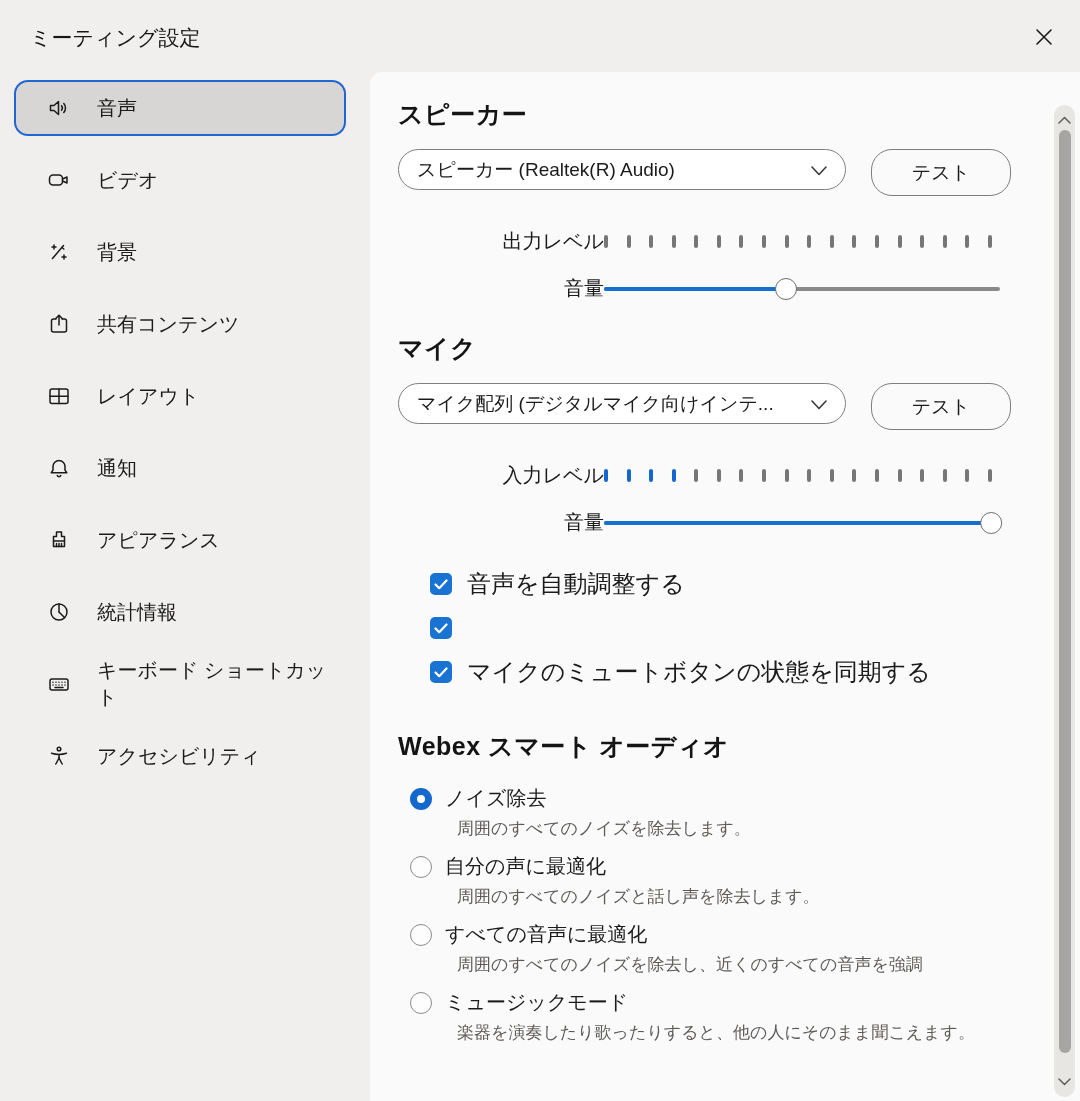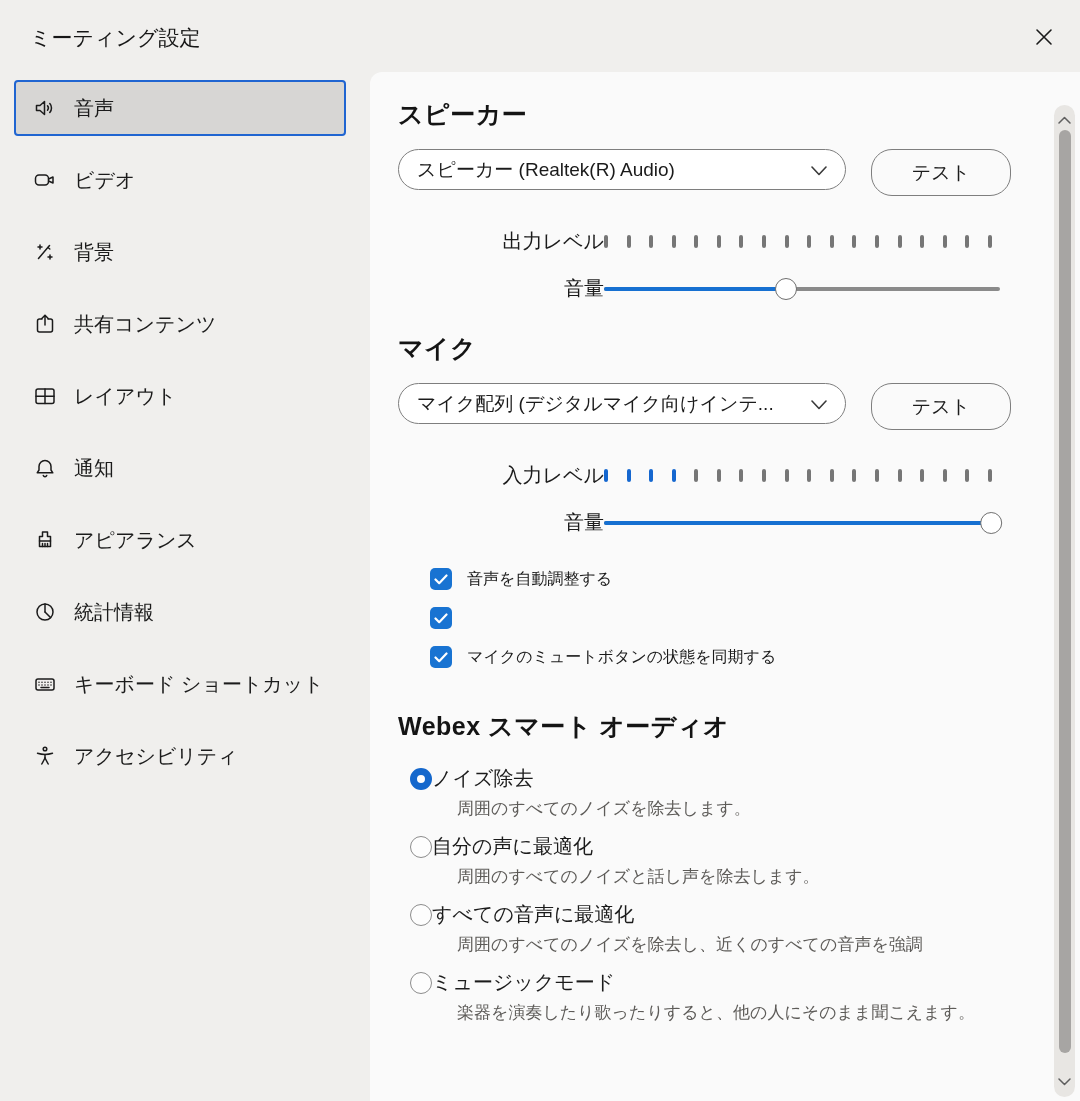--- a/index.html
+++ b/index.html
@@ -15,23 +15,23 @@
   .titlebar{position:absolute;top:0;left:0;right:0;height:72px;}
   .title{position:absolute;left:30px;top:24px;font-size:21px;color:#161616;}
   .close-btn{
     position:absolute;right:20px;top:22px;width:32px;height:32px;
     display:flex;align-items:center;justify-content:center;
     background:transparent;border:none;cursor:pointer;
   }
   
   .sidebar{position:absolute;left:14px;top:80px;width:332px;}
   .side-item{
-    height:56px;margin-bottom:16px;border-radius:4px;
-    display:flex;align-items:center;gap:17px;
-    padding:0 12px 0 17px;font-size:20px;
+    height:56px;margin-bottom:16px;border-radius:14px;
+    display:flex;align-items:center;gap:26px;
+    padding:0 12px 0 31px;font-size:20px;
     box-sizing:border-box;border:2px solid transparent;cursor:pointer;
   }
   .side-item.selected{background:#d7d6d4;border-color:#2065d1;}
   .side-item .icn{width:24px;height:24px;flex:0 0 24px;display:flex;align-items:center;justify-content:center;}
   .side-item .icn svg{width:24px;height:24px;stroke:#1b1b1b;fill:none;stroke-width:1.5;stroke-linecap:round;stroke-linejoin:round;}
   
   .main-card{
     position:absolute;left:370px;top:72px;right:0;bottom:0;
     background:#fafafa;border-top-left-radius:12px;
   }
@@ -61,29 +61,29 @@
   .slider{width:396px;height:24px;position:relative;cursor:pointer;}
   .slider .track{position:absolute;left:0;right:0;top:10px;height:4px;border-radius:2px;background:#8a8a8a;}
   .slider .fill{position:absolute;left:0;top:10px;height:4px;border-radius:2px;background:#1670d1;}
   .slider .thumb{
     position:absolute;top:1px;width:22px;height:22px;border-radius:50%;
     background:#fff;border:1px solid #6f6f6f;box-sizing:border-box;
     transform:translateX(-50%);
   }
   .slider-row{margin-bottom:26px;}
   .mic-gap{height:6px;}
-  .checkbox-row{display:flex;align-items:center;gap:15px;margin:0 0 17px 32px;font-size:16px;cursor:pointer;}
+  .checkbox-row{display:flex;align-items:center;gap:15px;margin:0 0 17px 32px;font-size:24px;cursor:pointer;}
   .checkbox{
     width:22px;height:22px;border-radius:5px;background:#1873d2;flex:0 0 22px;
     display:flex;align-items:center;justify-content:center;
   }
   .checkbox svg{width:14px;height:11px;stroke:#fff;fill:none;stroke-width:2.2;stroke-linecap:round;stroke-linejoin:round;}
   .smart-heading{margin:42px 0 22px 0;}
   .radio-option{margin-left:12px;}
-  .radio-line{display:flex;align-items:center;font-size:20px;cursor:pointer;}
+  .radio-line{display:flex;align-items:center;gap:13px;font-size:20px;cursor:pointer;}
   .radio{width:22px;height:22px;border-radius:50%;box-sizing:border-box;flex:0 0 22px;background:#fdfdfd;}
   .radio.on{border:7px solid #1467cc;}
   .radio.off{border:1.5px solid #8c8c8c;}
   .radio-desc{margin:5px 0 13px 47px;font-size:17px;color:#5d5b58;}
   
   .scrollbar{
     position:absolute;right:5px;top:33px;width:21px;bottom:4px;
     background:#e8e6e3;border-radius:11px;
   }
   .scroll-up,.scroll-down{

